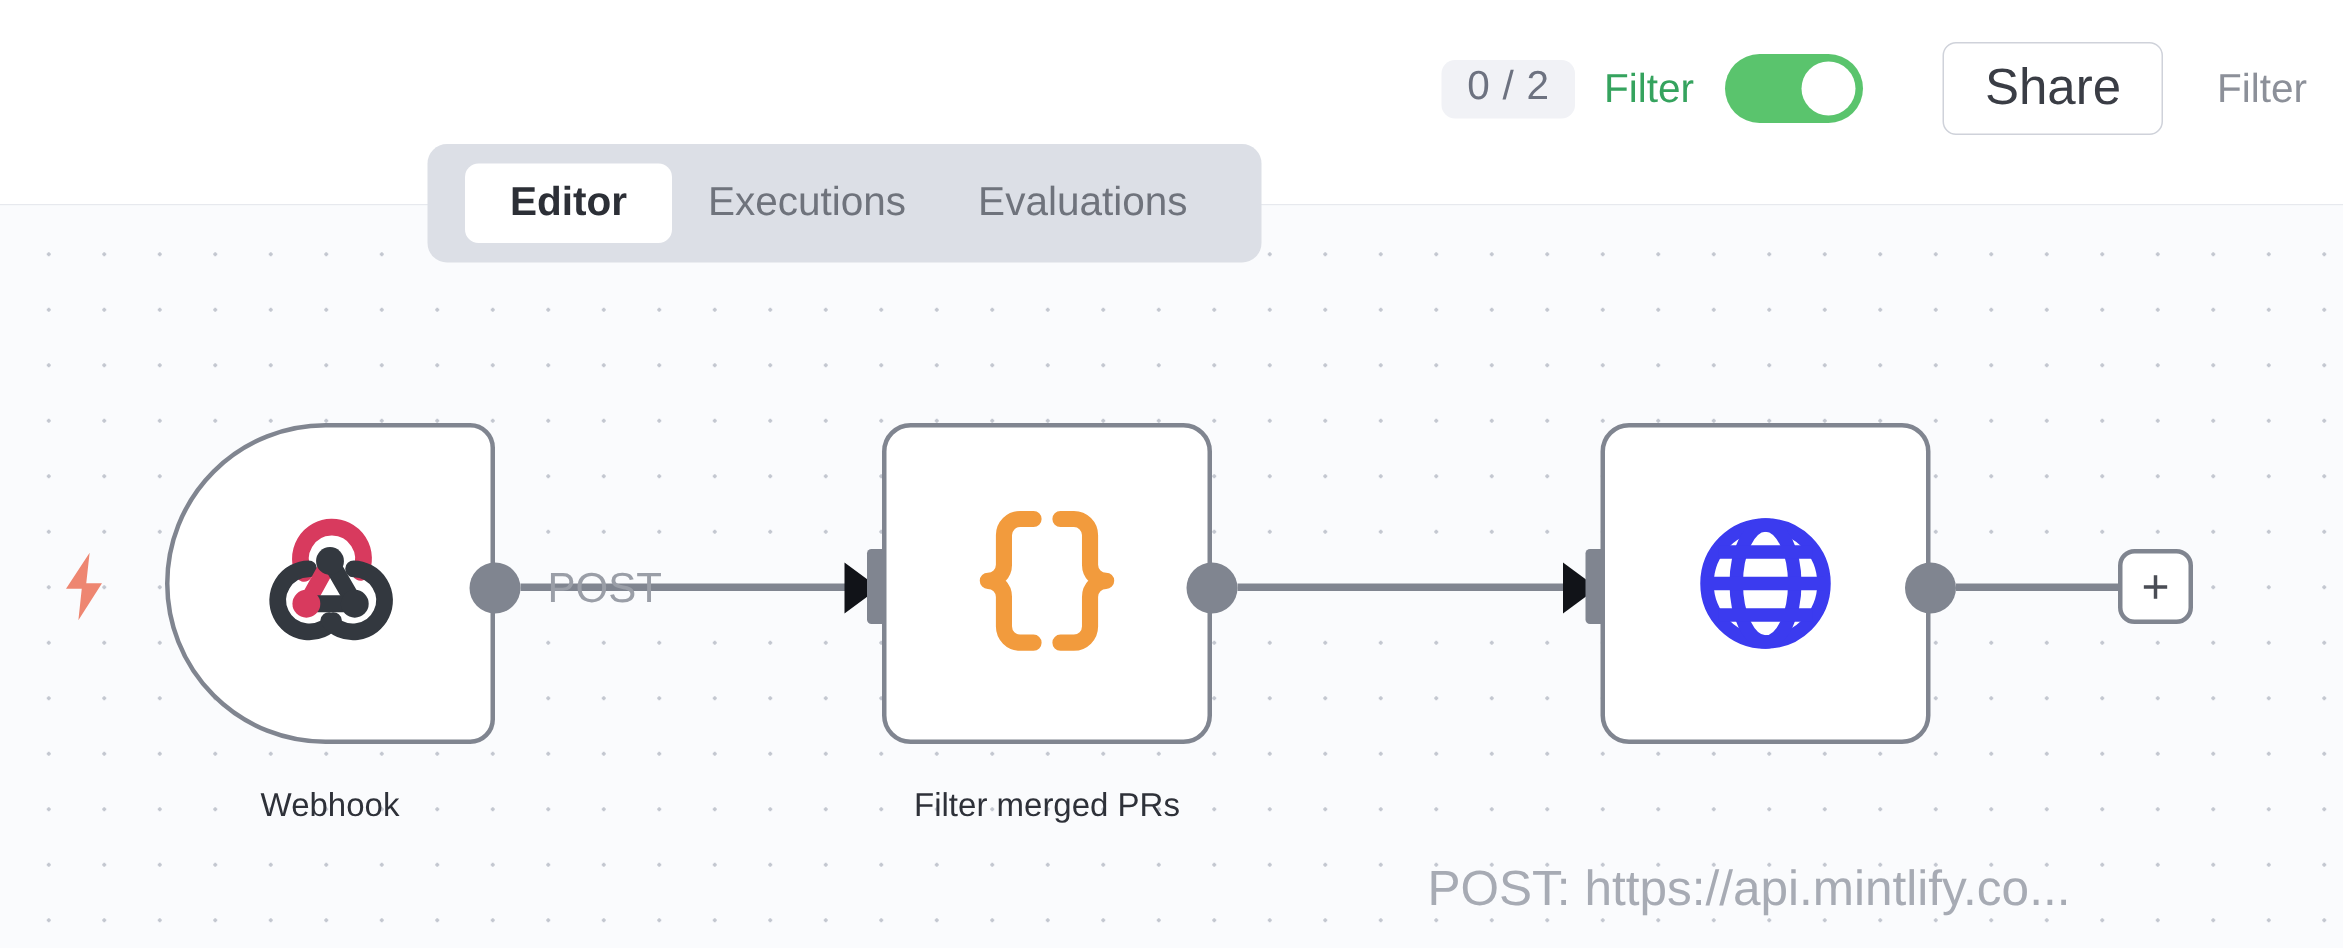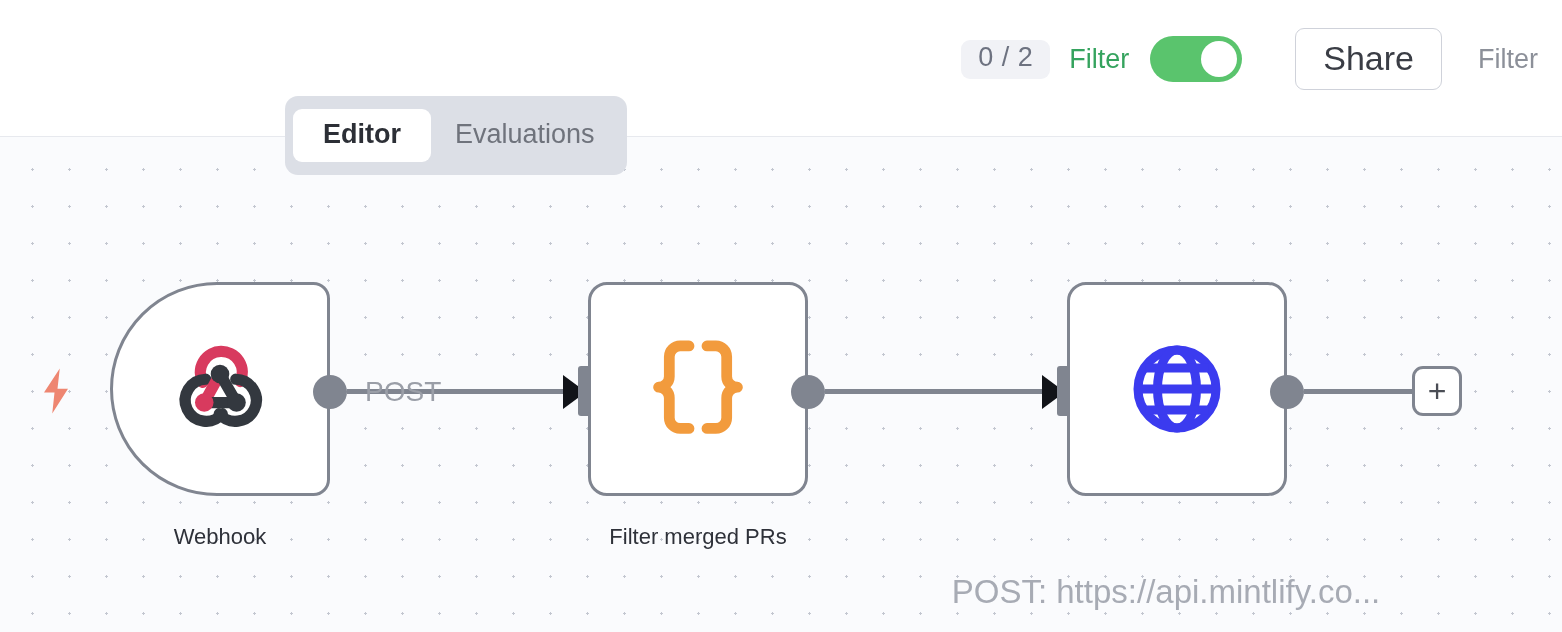--- a/index.html
+++ b/index.html
@@ -67,21 +67,21 @@
     line-height: 1;
   }
 
   
   .tabbar {
     position: absolute; left: 285px; top: 96px;
     height: 79px;
     background: #dcdfe6;
     border-radius: 13px;
     display: flex; align-items: center;
-    padding: 8px;
+    padding: 25px;
     z-index: 5;
   }
   .tab {
     font-size: 27px;
     color: #6f737c;
     padding: 12px 24px 14px 24px;
     border-radius: 9px;
     line-height: 1;
     white-space: nowrap;
   }
@@ -206,20 +206,21 @@
       <div class="toggle">
         <div class="knob"></div>
       </div>
       <div class="share-btn">Share</div>
       <div class="saved-label">Filter</div>
     </div>
   </div>
 
   <div class="tabbar">
     <div class="tab active">Editor</div>
+    <div class="tab">Executions</div>
     <div class="tab">Evaluations</div>
   </div>
 
   <div class="canvas">
 
     <div class="bolt-icon">
       <svg width="36" height="48" viewBox="0 0 24 32">
         <path d="M14.5 1 L4 17 L11 17 L9.5 31 L20 14.5 L13 14.5 Z" fill="#ee8671"></path>
       </svg>
     </div>

